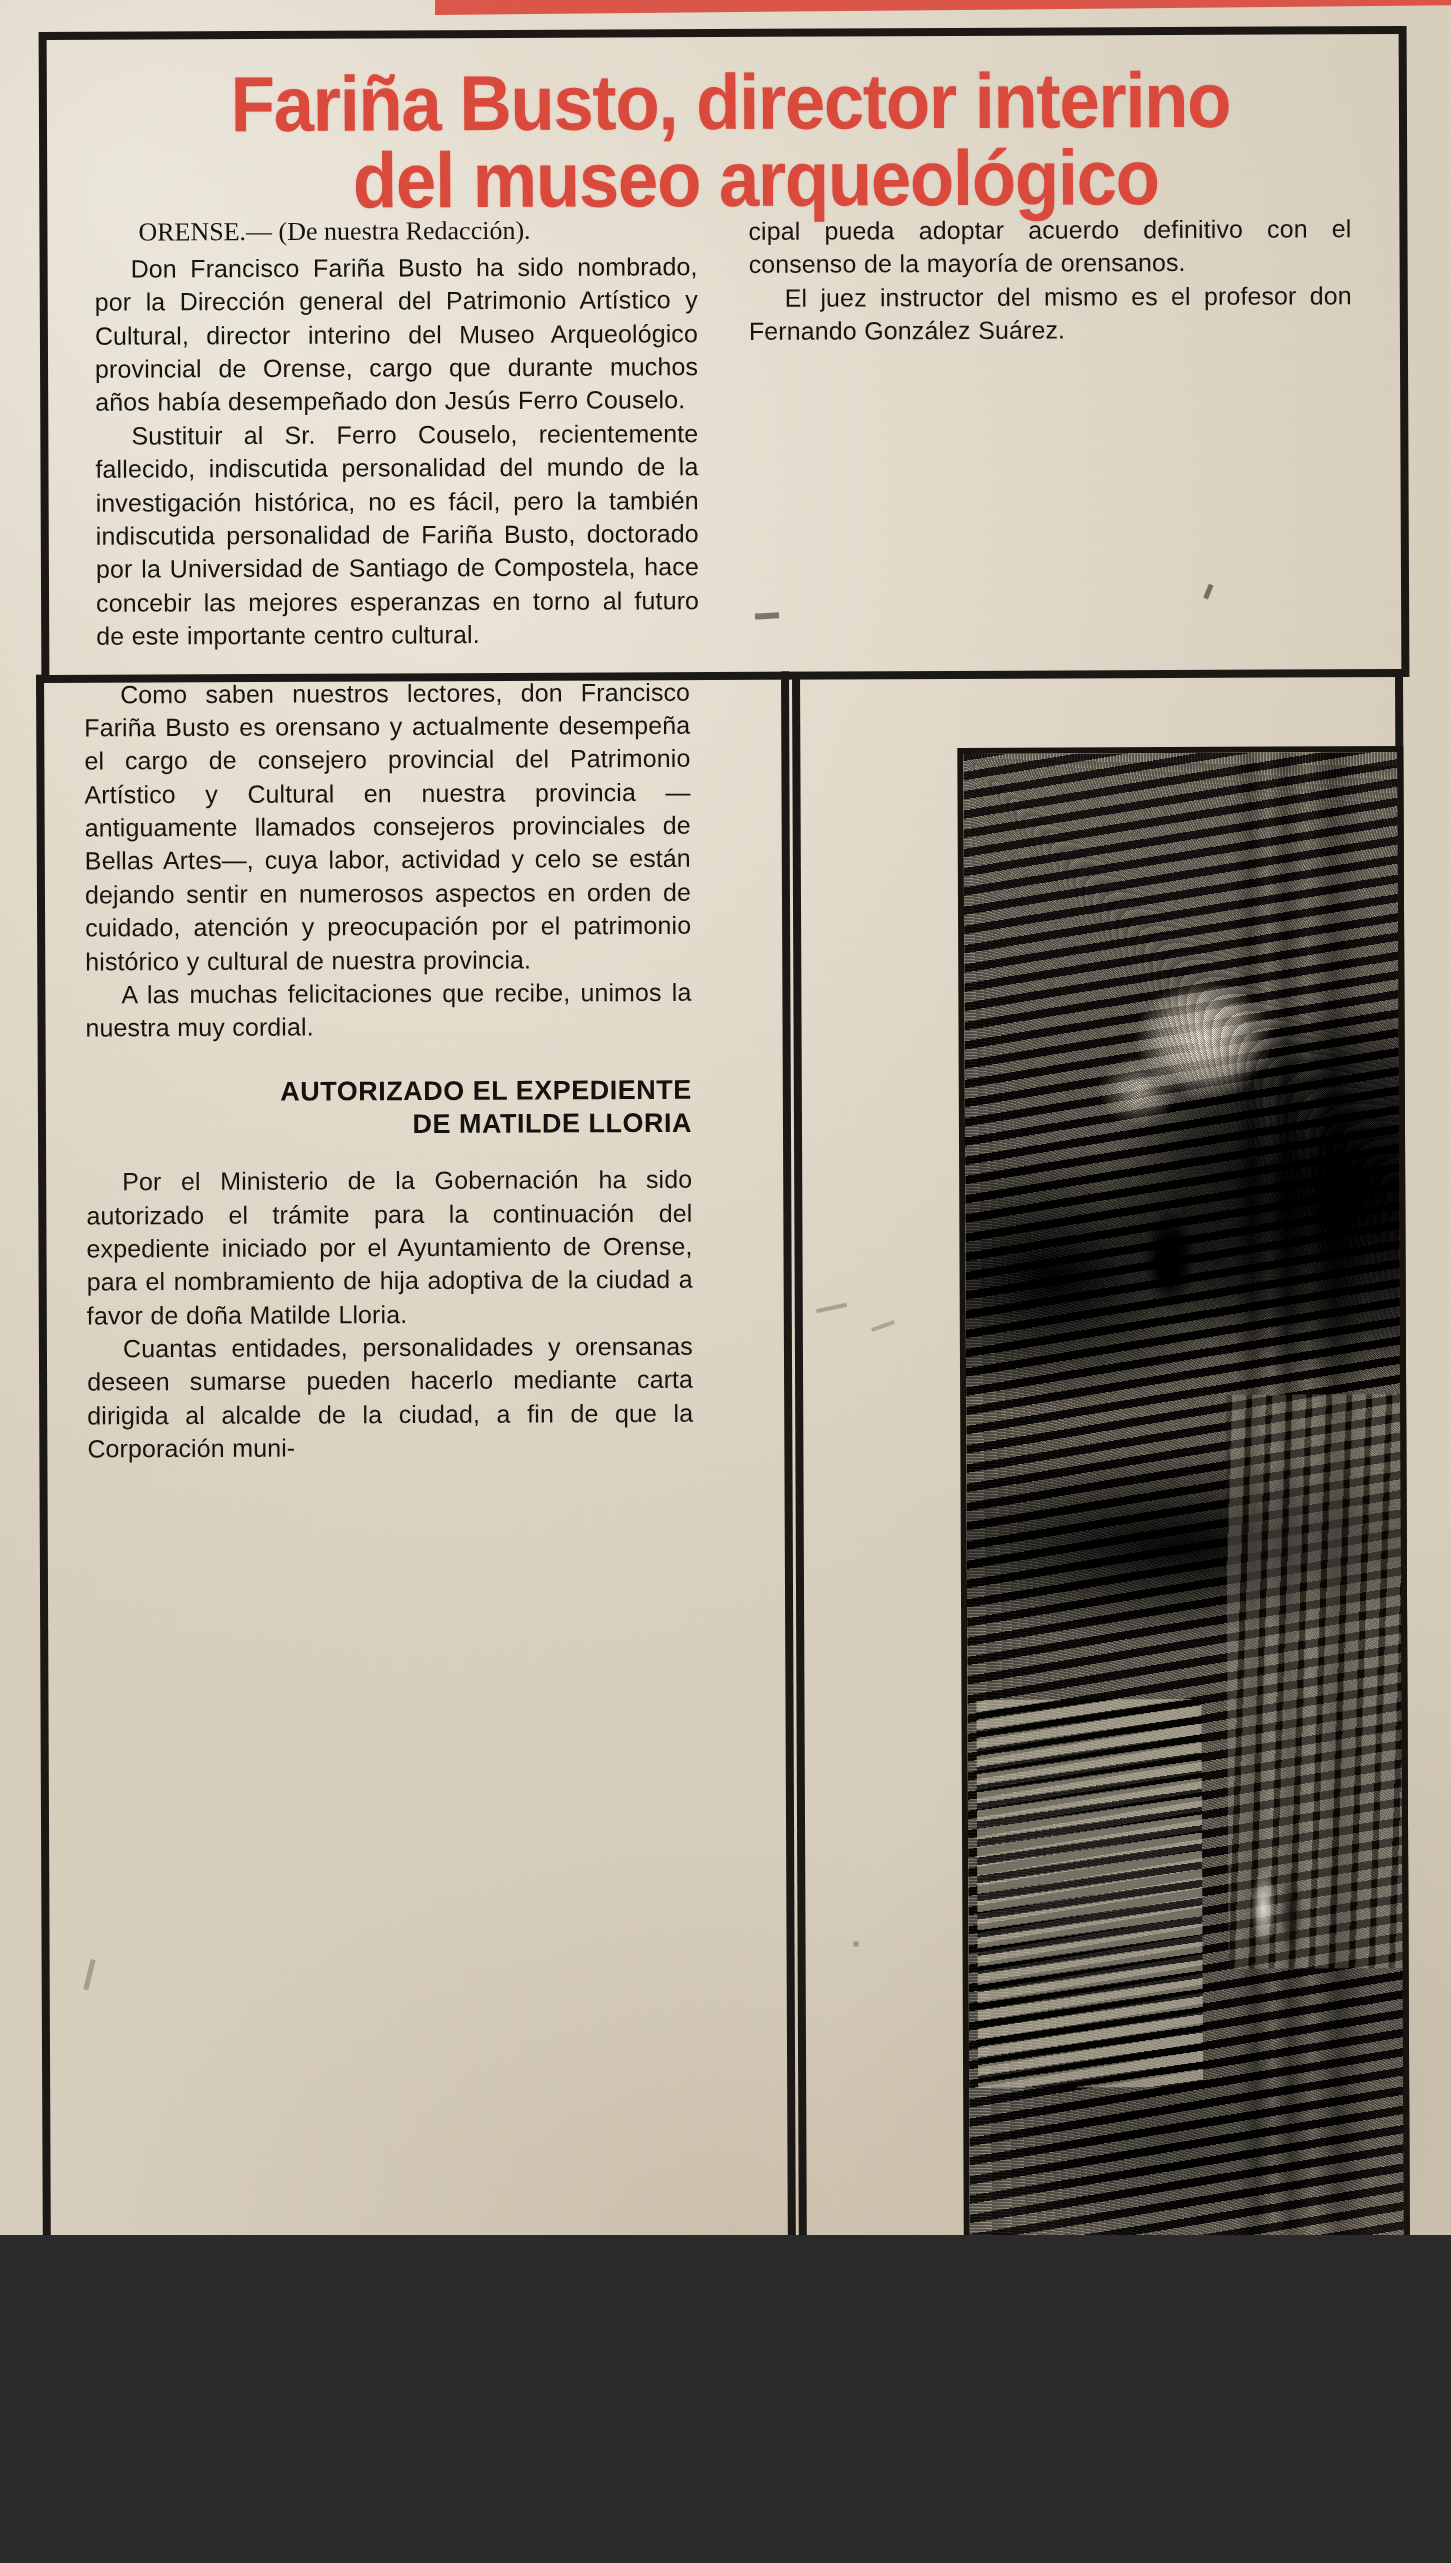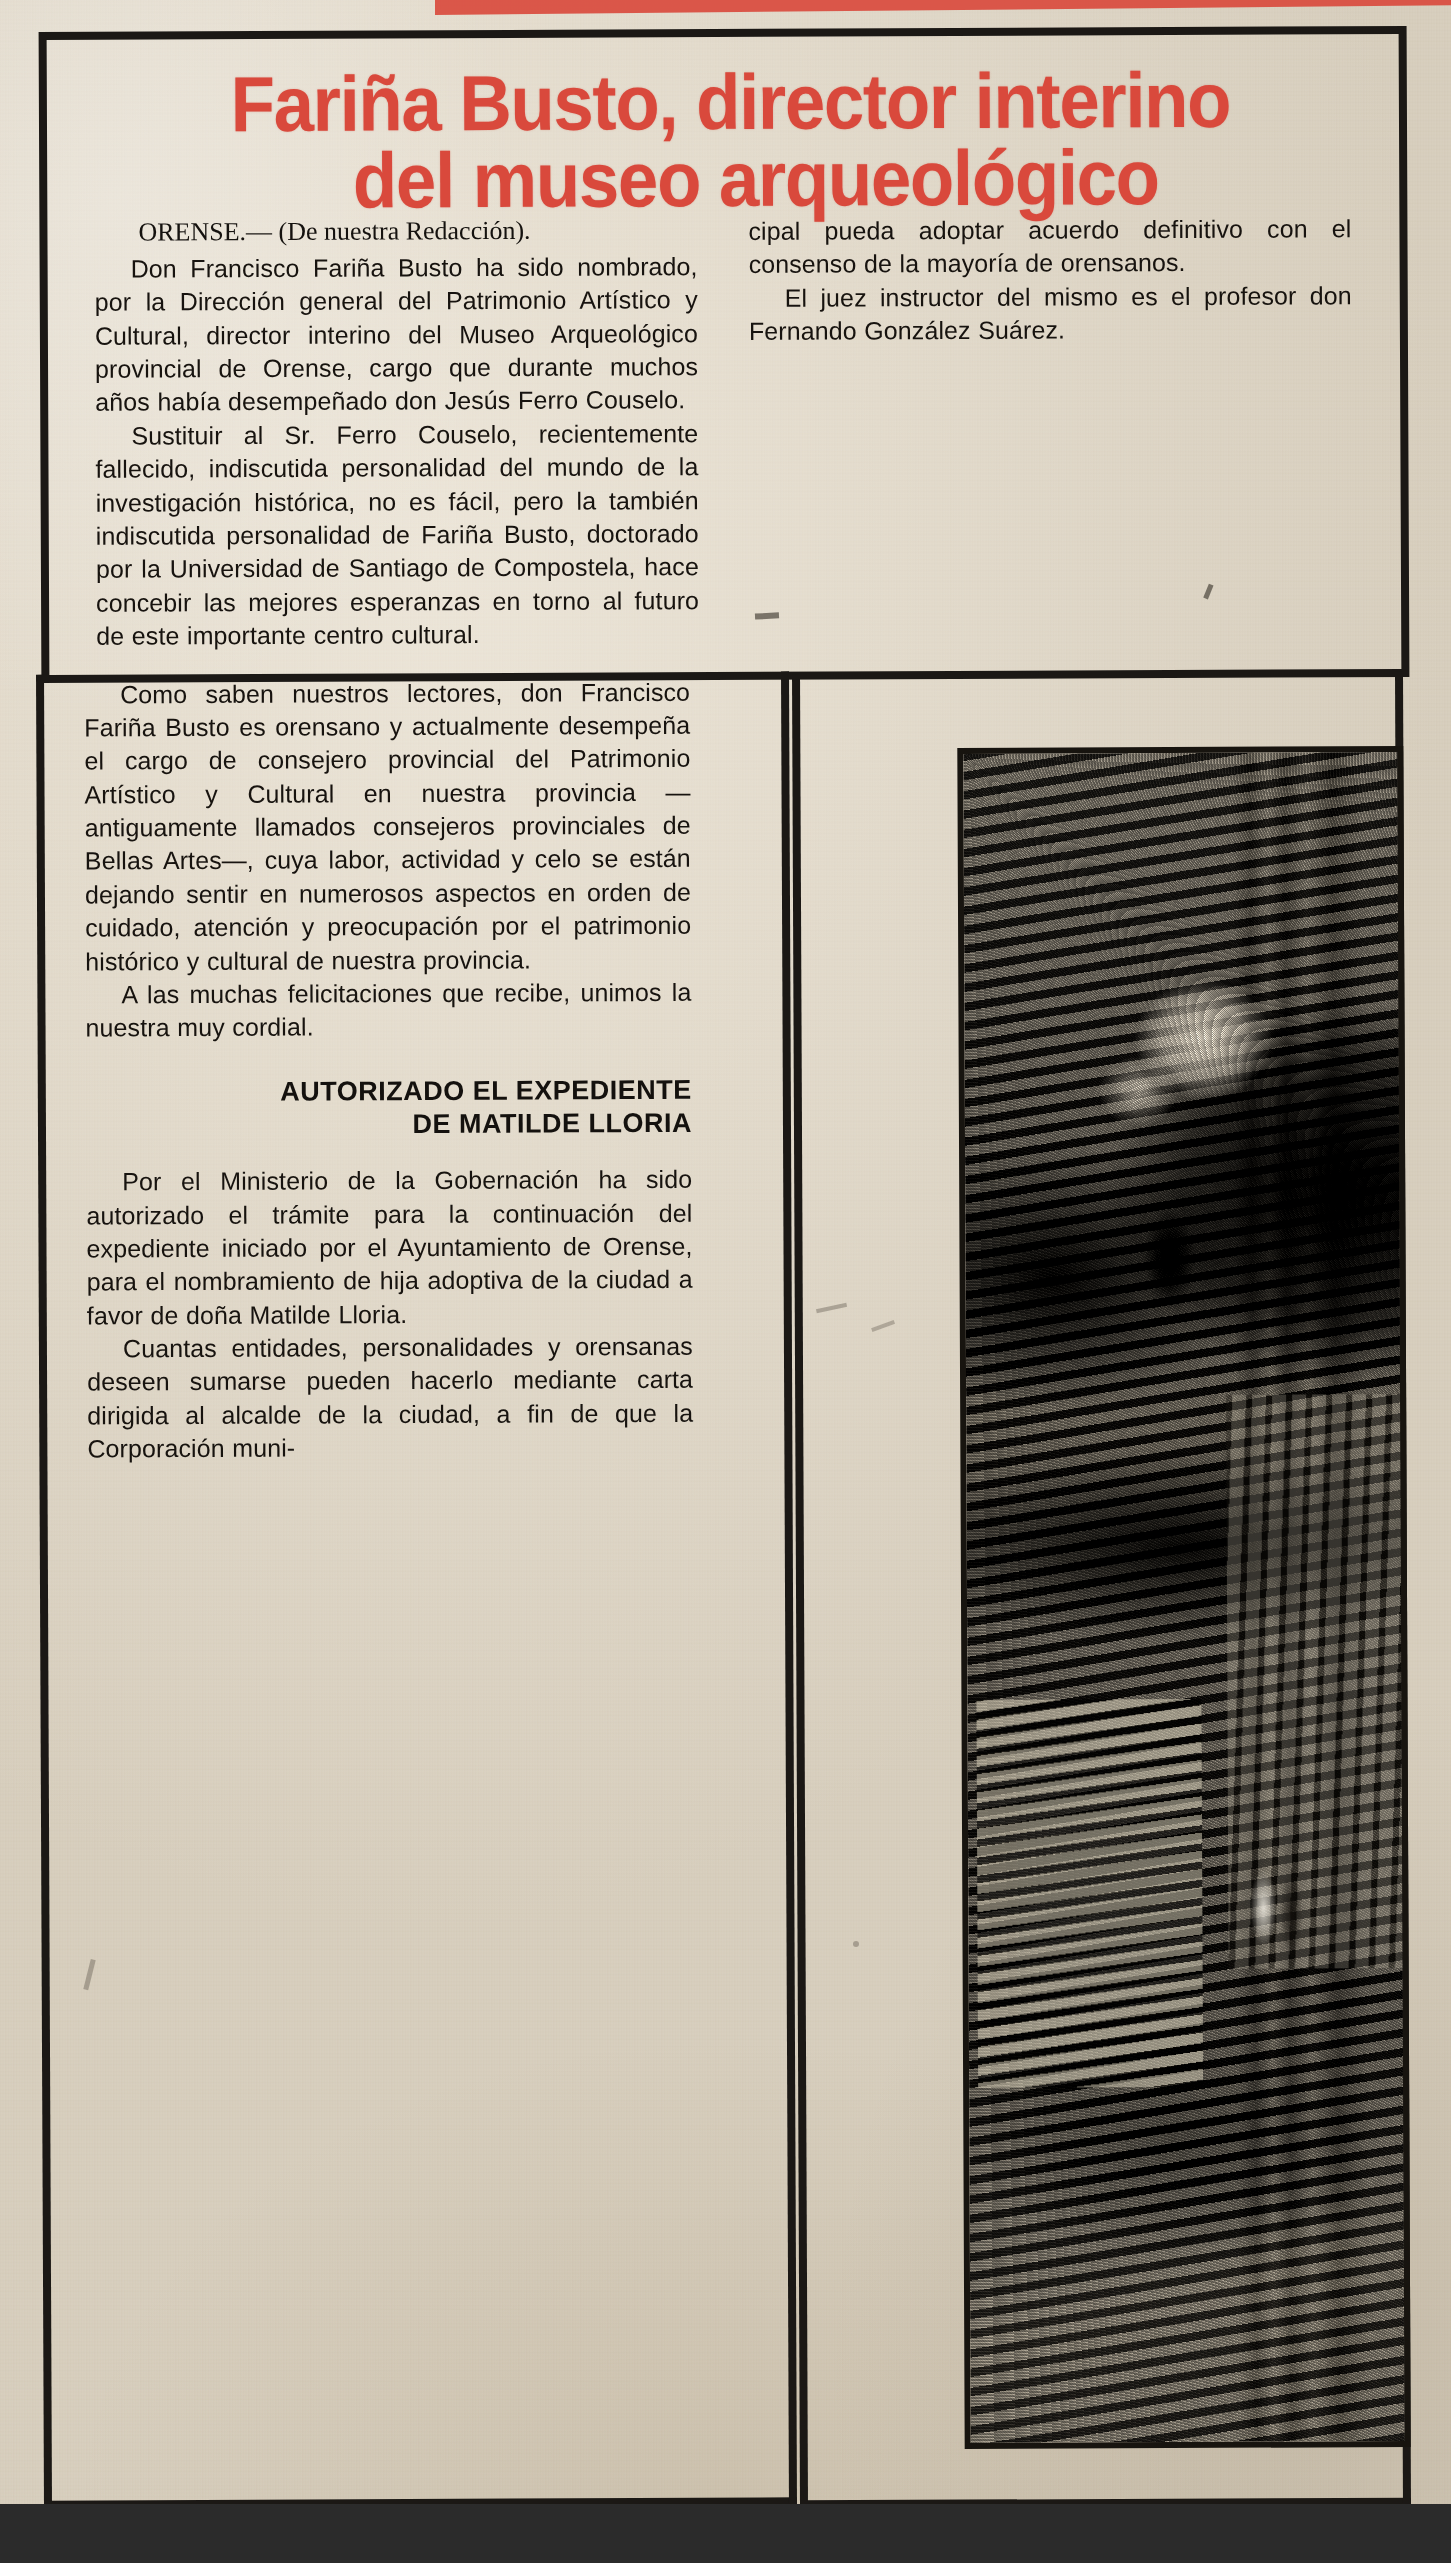--- a/index.html
+++ b/index.html
@@ -4,21 +4,21 @@
 <style>
   html, body {
     margin: 0;
     padding: 0;
     background: #2b2b2b;
   }
 
   .page {
     position: relative;
     width: 1451px;
-    height: 2504px;
+    height: 2235px;
     overflow: hidden;
     background: #bef264;
     font-family: "Liberation Sans", sans-serif;
   }
 
   
   .paper {
     position: absolute;
     inset: 0;
     background:

